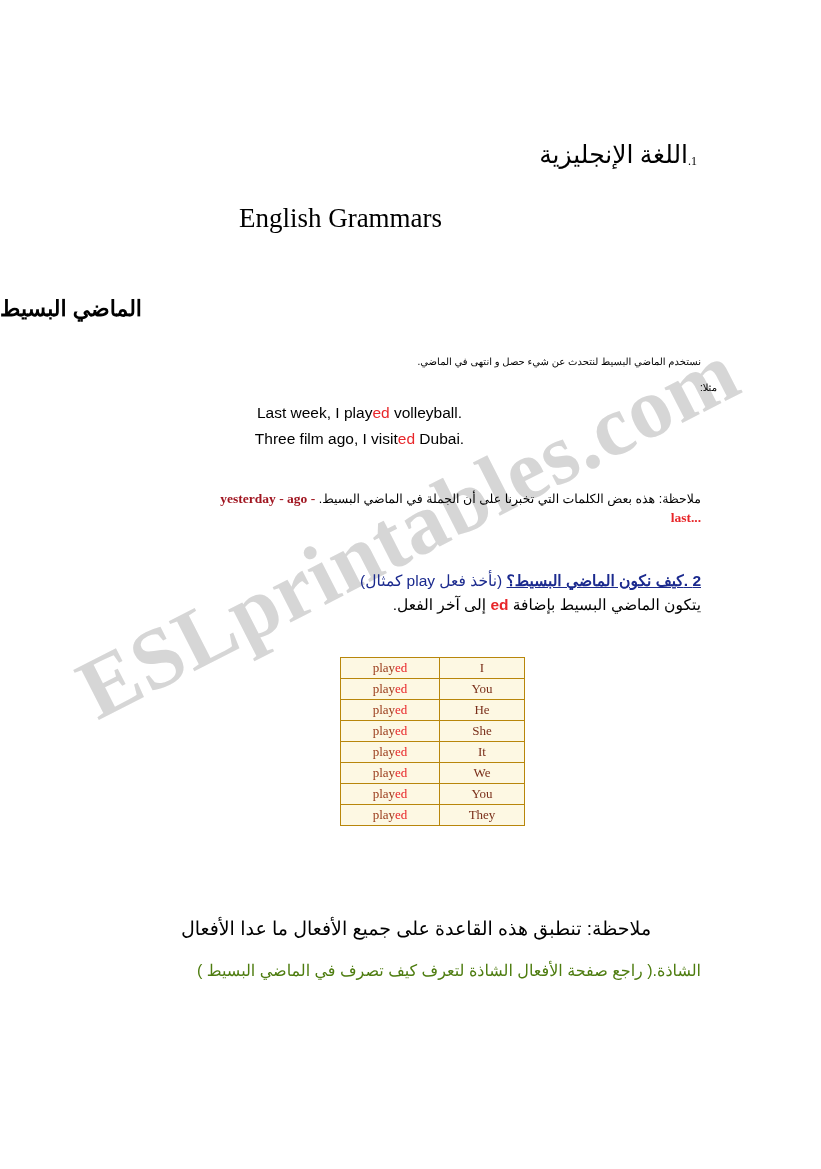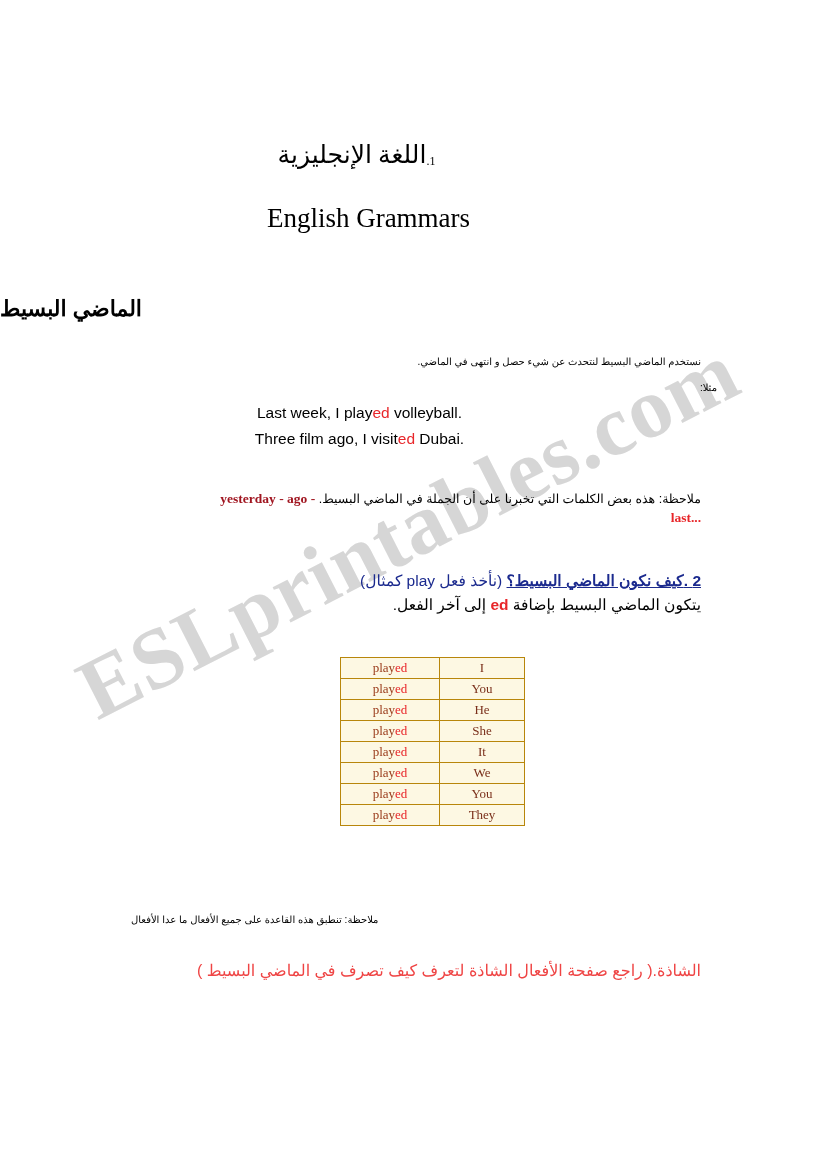--- a/index.html
+++ b/index.html
@@ -45,23 +45,22 @@
 
   .content {
     position: relative;
     z-index: 2;
   }
 
   
   .title-line-ar {
     position: absolute;
     top: 140px;
-    left: 8px;
+    left: 0;
     width: 703px;
-    text-align: center;
     direction: rtl;
   }
   .title-ar {
     font-family: "Liberation Serif", serif;
     font-size: 25px;
     font-weight: normal;
     color: #000;
   }
   .list-num {
     font-size: 12px;
@@ -72,21 +71,20 @@
 
   .title-en {
     position: absolute;
     top: 203px;
     left: 0;
     width: 681px;
     text-align: center;
     font-family: "Liberation Serif", serif;
     font-size: 27px;
     color: #000;
-    margin-left: 28px;
   }
 
   .subtitle-red {
     position: absolute;
     top: 296px;
     left: 0;
     width: 821px;
     text-align: left;
     font-family: "Liberation Sans", sans-serif;
     font-size: 22px;
@@ -227,36 +225,36 @@
     width: 60px;
     color: #7a2f1a;
   }
 
   #note2 {
     position: absolute;
     top: 910px;
     right: 120px;
     width: 570px;
     direction: rtl;
-    text-align: left;
-    font-family: "Liberation Sans", sans-serif;
-    font-size: 10px;
+    text-align: center;
+    font-family: "Liberation Sans", sans-serif;
+    font-size: 19px;
     color: #000;
     line-height: 2.0;
   }
   #note3 {
     position: absolute;
     top: 957px;
     right: 120px;
     width: 570px;
     direction: rtl;
     text-align: right;
     font-family: "Liberation Sans", sans-serif;
     font-size: 16px;
-    color: #ef4444;
+    color: #4d7c0f;
     line-height: 1.8;
   }
 </style>
 </head>
 <body>
 
 <div class="page">
 
   <div class="watermark">ESLprintables.com</div>
 

